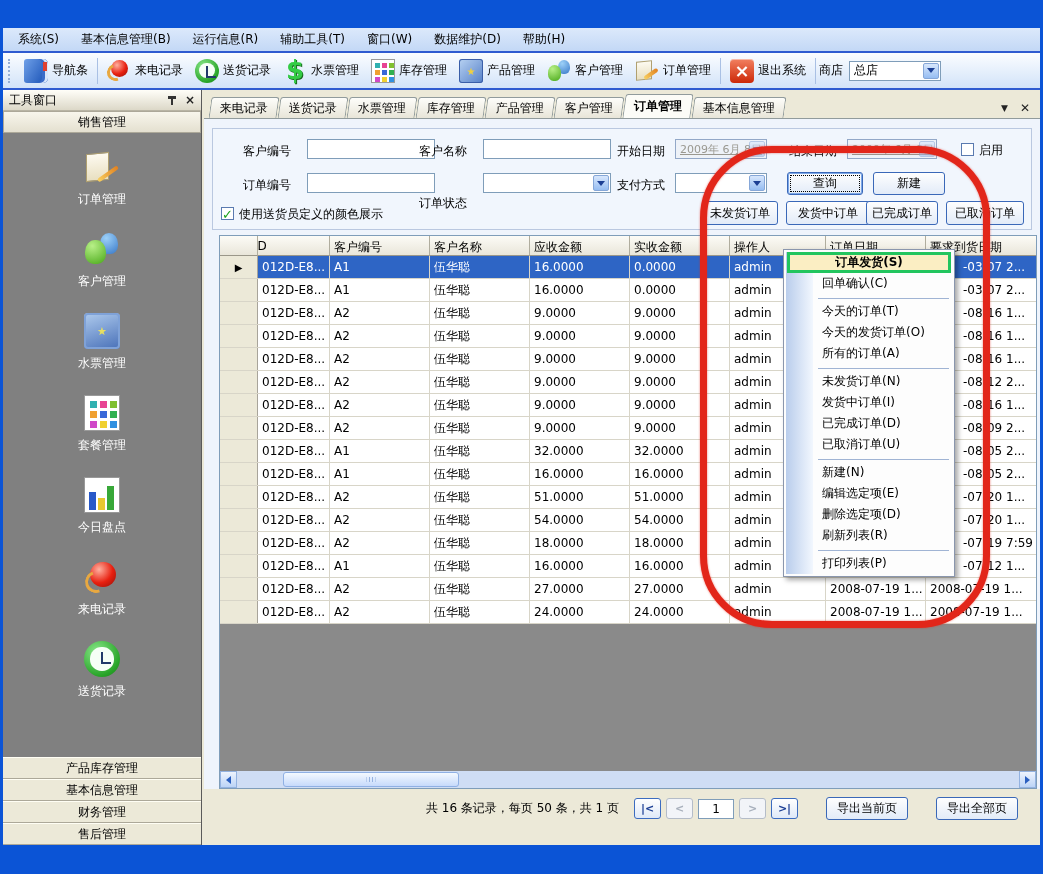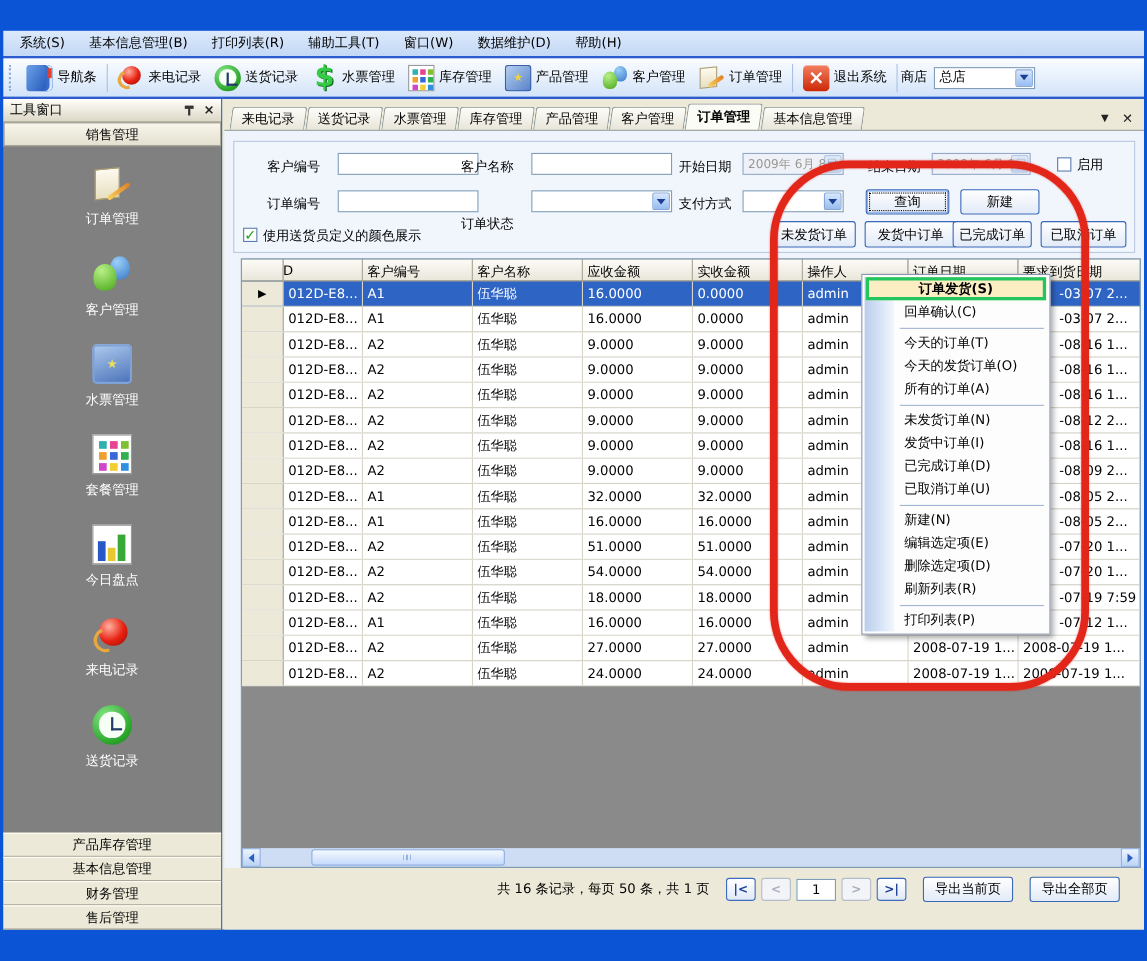--- a/index.html
+++ b/index.html
@@ -133,21 +133,21 @@
   .tabpage { position:absolute; left:2px; top:28px; right:0; bottom:0; background:#ece9d8; border-top:1px solid #919b9c; }
   .upper-zone { position:absolute; left:0; right:0; top:0; height:670px; background:#eff4fc; }
 
   
   .filter-box { position:absolute; left:8px; top:9px; width:820px; height:102px;
     border:1px solid #bac8e0; background:#f1f6fd; }
   .fl { position:absolute; line-height:20px; color:#000; }
   .fi { position:absolute; height:20px; border:1px solid #7f9db9; background:#fff; font-size:12px; padding:0 3px;
     font-family:inherit; }
   .datebox { position:absolute; height:20px; border:1px solid #93a8c8; background:#eef2f8; color:#9a9890;
-    display:flex; align-items:center; padding-left:4px; font-size:11px; }
+    display:flex; align-items:center; padding-left:4px; font-size:11px;text-decoration:underline; }
   .datebox .arrow { opacity:.55; }
   .xpbtn { border:1px solid #3a68b8; border-radius:3px; background:linear-gradient(#fefefe,#e2ebf8);
     font-size:12px; color:#000; cursor:pointer; font-family:inherit; }
   .btn-query { position:absolute; left:574px; top:43px; width:76px; height:23px;
     box-shadow:0 0 0 1px #7da8e8 inset; outline:1px dotted #000; outline-offset:-4px; }
   .btn-new { position:absolute; left:660px; top:43px; width:72px; height:23px; }
   .chk { width:13px; height:13px; border:1px solid #5a7ab0; background:#fff; display:inline-block;
     position:relative; margin-right:5px; vertical-align:-2px; cursor:pointer; }
   .chk.checked::before { content:"✓"; position:absolute; left:0px; top:-3px; color:#1ca31c;
     font-weight:bold; font-size:13px; }
@@ -195,21 +195,21 @@
     background:repeating-linear-gradient(90deg,#95b2e0 0 1px,transparent 1px 3px); }
 
   
   .pager { position:absolute; left:0; right:0; top:676px; height:27px; display:flex; align-items:center;
     justify-content:flex-end; padding-right:22px; gap:5px; }
   .pg-summary { margin-right:10px; color:#000; }
   .pgbtn { width:27px; height:21px; border:1px solid #3c6cc0; border-radius:3px; color:#1c3f94; font-weight:bold;
     background:linear-gradient(#ffffff,#dfe9f8); font-size:11px; cursor:pointer; font-family:inherit; }
   .pgbtn.disabled { border-color:#b4bcc8; color:#a8b0bc; background:#f2f4f8; cursor:default; }
   .pg-input { width:36px; height:20px; border:1px solid #7f9db9; text-align:center; font-size:12px; font-family:inherit; }
-  .export-btn { height:23px; padding:0 10px; margin-left:10px; }
+  .export-btn { height:23px; padding:0 10px; margin-left:23px; }
 
   
   .statusbar { position:absolute; left:3px; right:3px; bottom:3px; height:26px; background:#ece9d8;
     border-top:1px solid #fff; display:flex; align-items:center; padding-left:8px; color:#000; }
   .seg:not(:first-of-type)::before { content:"｜"; margin:0 7px; color:#555; }
 
   
   .context-menu { position:absolute; left:783px; top:249px; width:172px; z-index:40;
     background:#fdfdfd; border:1px solid #8a96ad; padding:2px; box-shadow:3px 3px 5px rgba(0,0,0,.35); }
   .context-menu::before { content:""; position:absolute; left:2px; top:2px; bottom:2px; width:27px;
@@ -230,21 +230,21 @@
 
 <div class="window">
 
 
   <div class="menubar">
 
       <span class="menu-item">系统(S)</span>
 
       <span class="menu-item">基本信息管理(B)</span>
 
-      <span class="menu-item">打印列表(R)</span>
+      <span class="menu-item">运行信息(R)</span>
 
       <span class="menu-item">辅助工具(T)</span>
 
       <span class="menu-item">窗口(W)</span>
 
       <span class="menu-item">数据维护(D)</span>
 
       <span class="menu-item">帮助(H)</span>
 
   </div>

